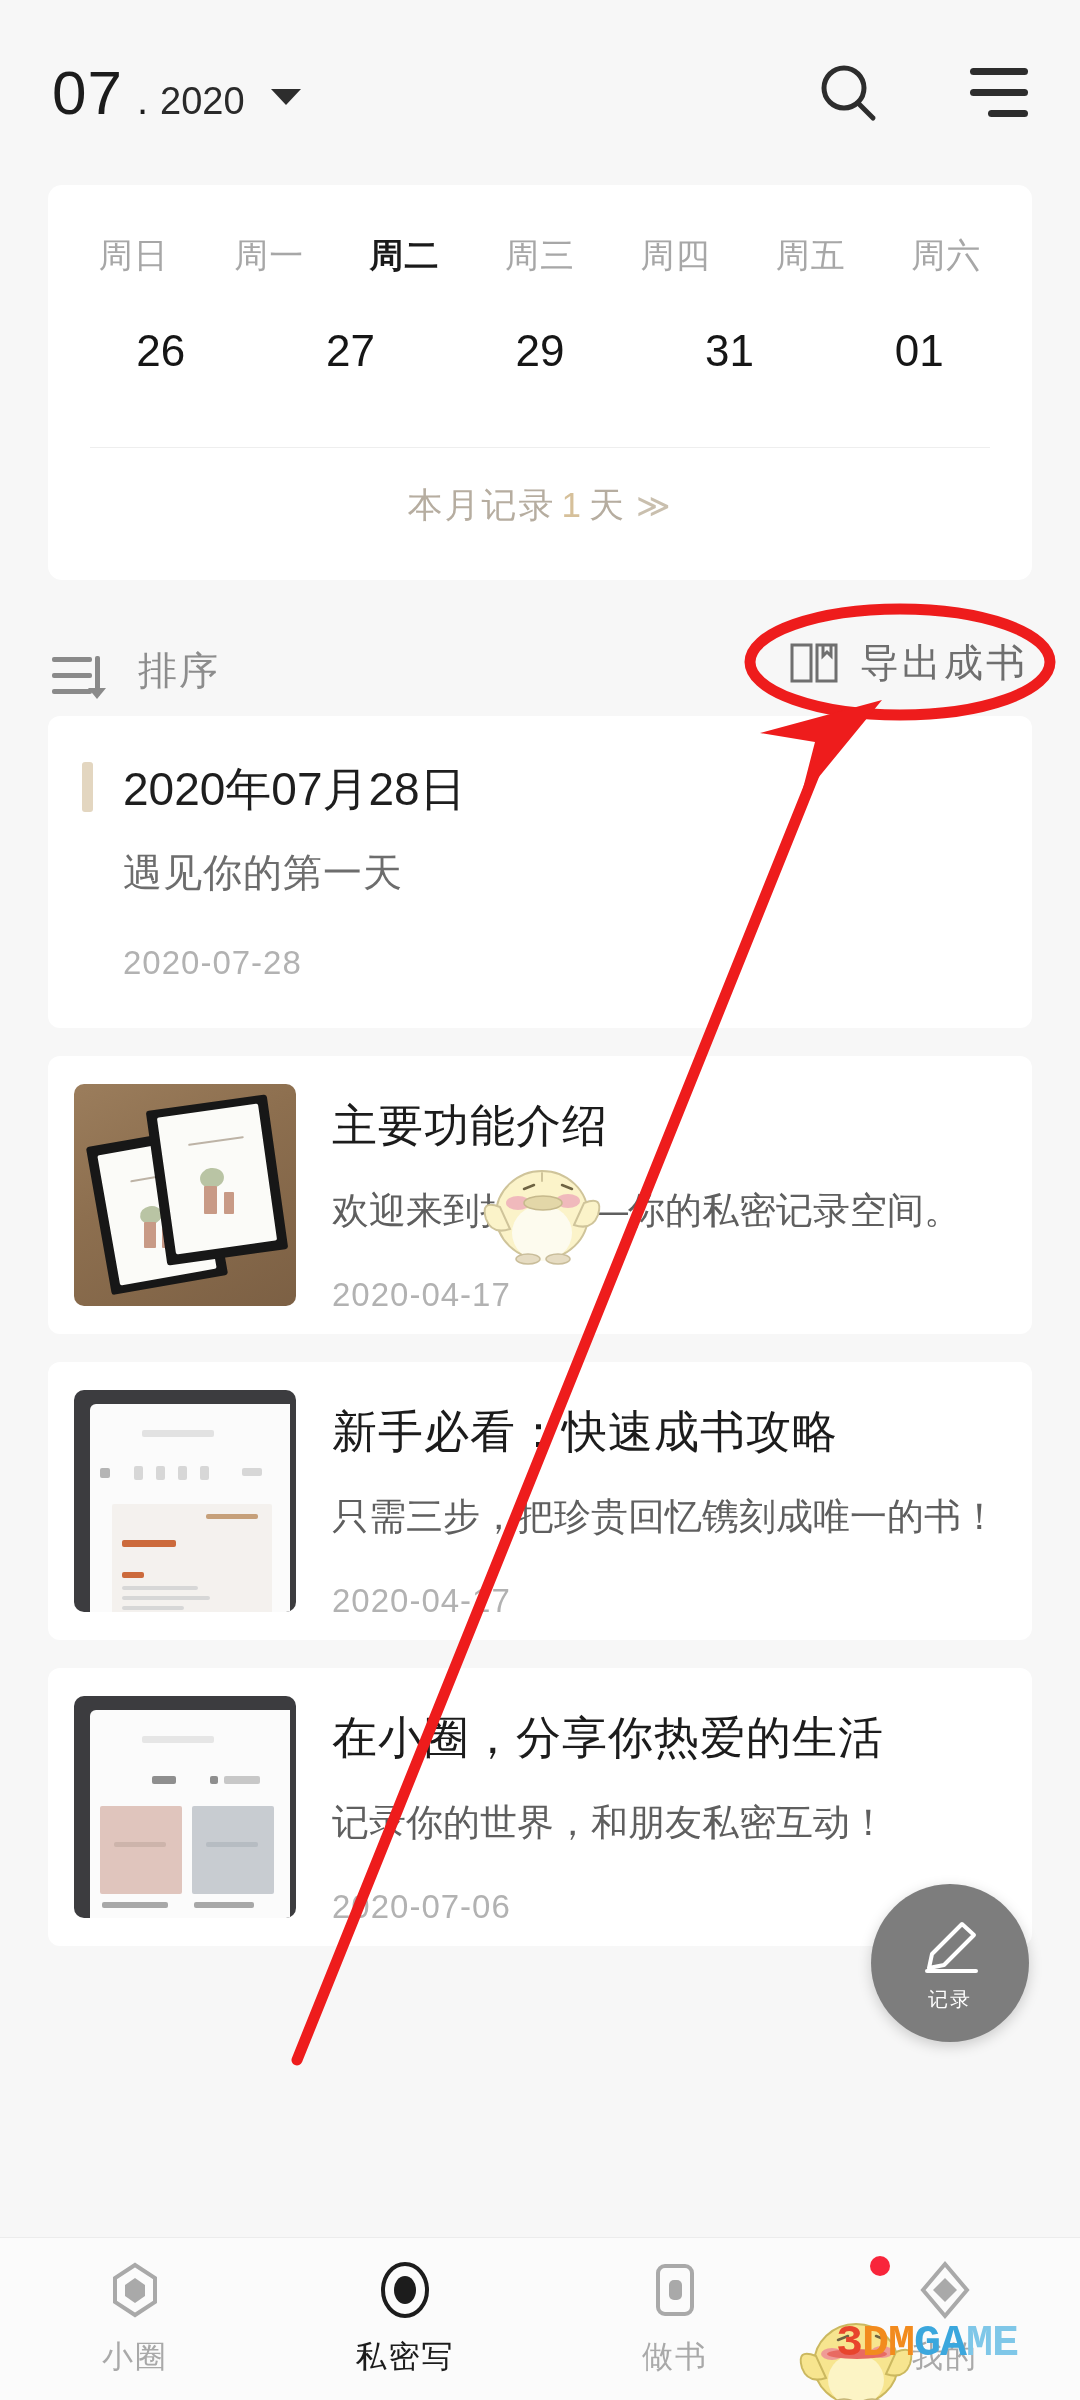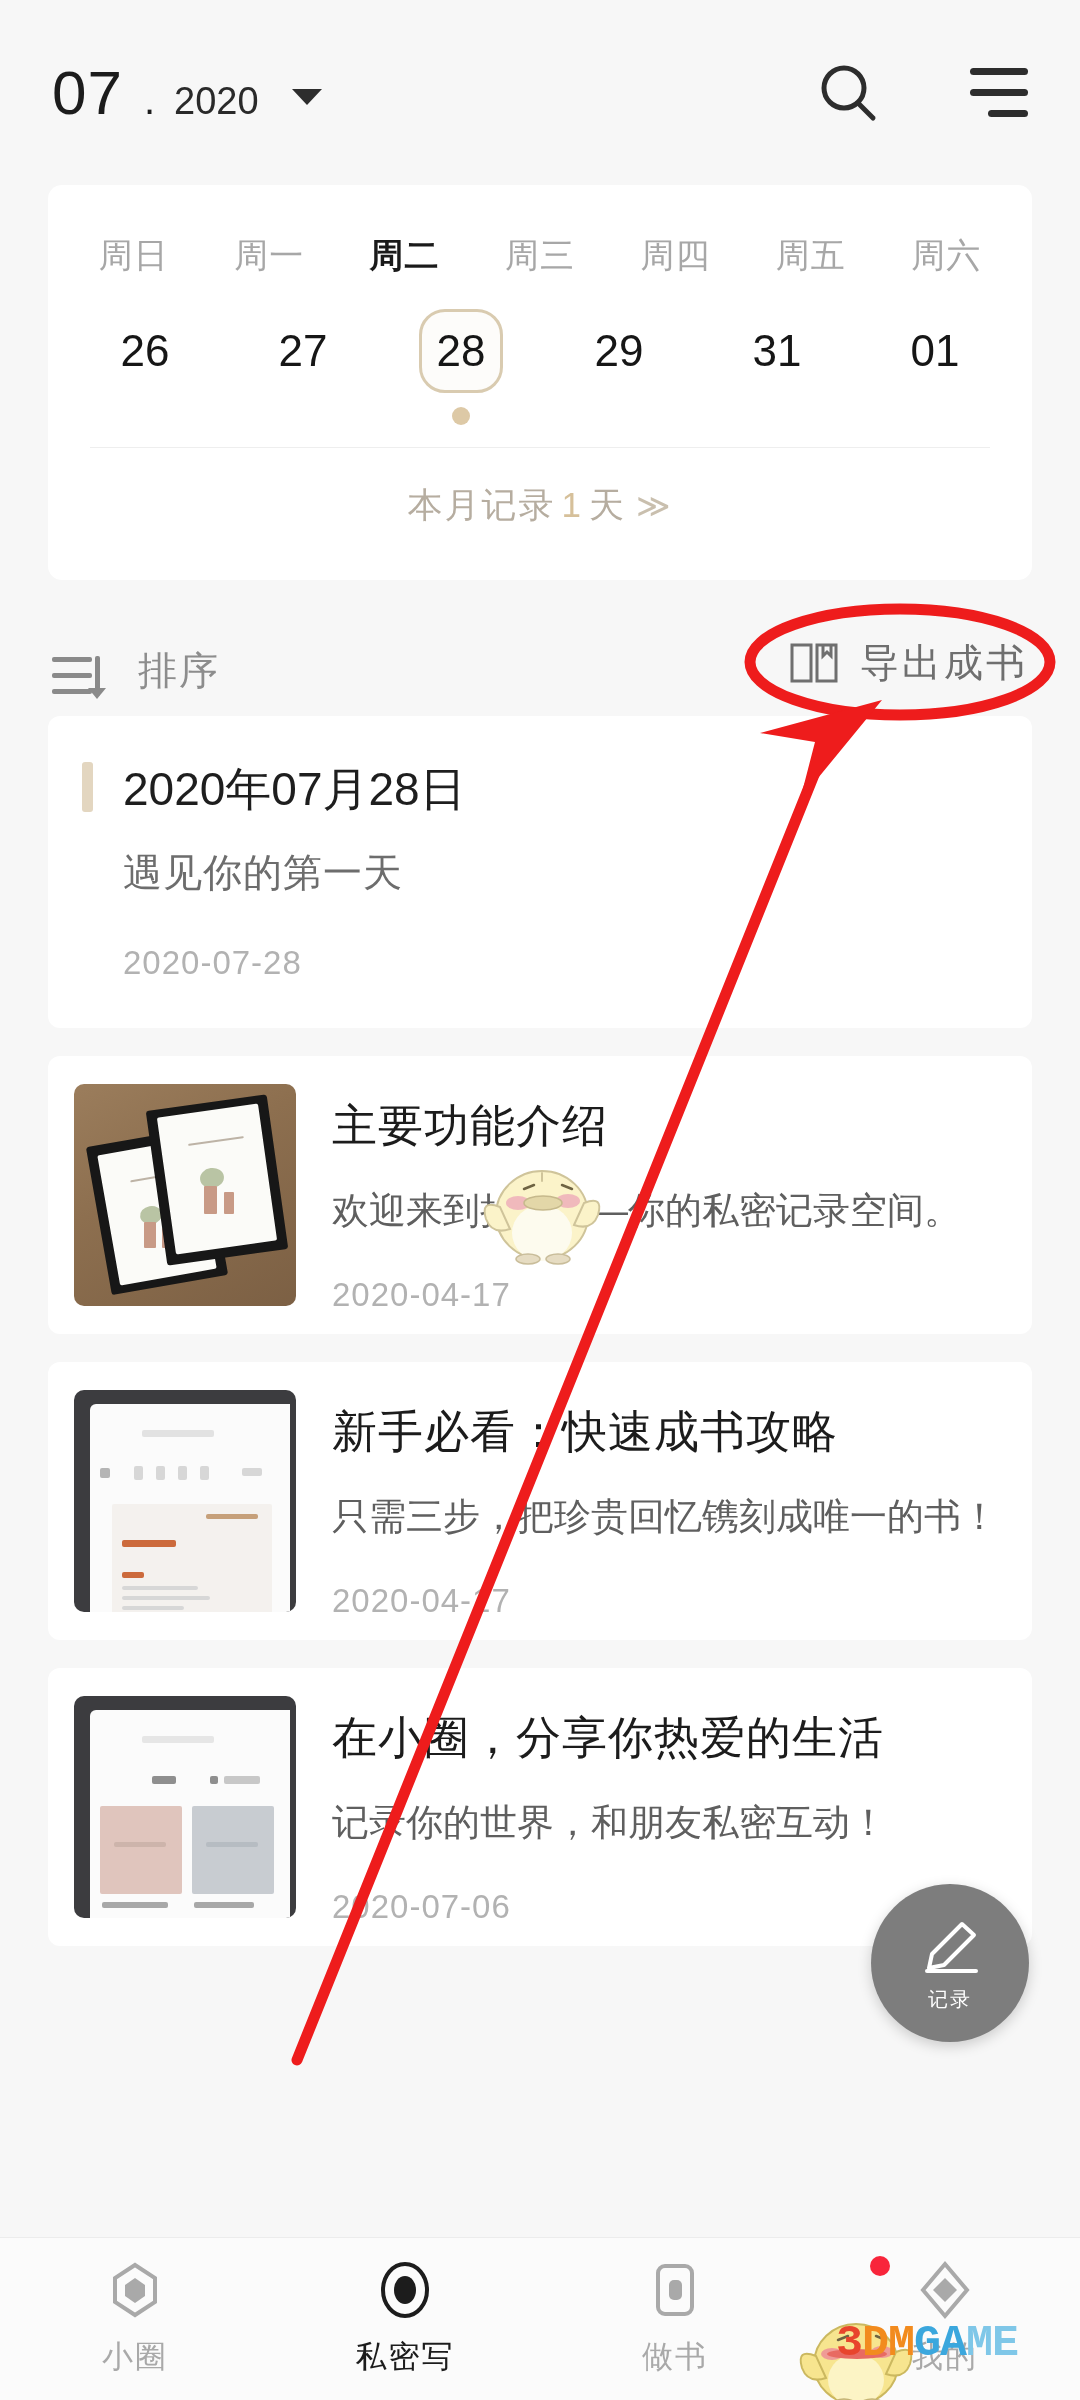--- a/index.html
+++ b/index.html
@@ -9,21 +9,21 @@
     font-family: "Liberation Sans", "DejaVu Sans", sans-serif;
     overflow: hidden;
   }
   .phone { position: relative; width: 1080px; height: 2400px; background: #f7f7f7; }
 
   
   .header {
     position: absolute; top: 0; left: 0; width: 1080px; height: 185px;
     display: flex; align-items: center; padding: 0 52px;
   }
-  .title-group { display: flex; align-items: baseline; gap: 7px; flex: 1; }
+  .title-group { display: flex; align-items: baseline; gap: 0; flex: 1; }
   .month { font-size: 62px; color: #1c1c1c; letter-spacing: 1px; font-weight: 400; }
   .dot-sep { font-size: 40px; color: #1c1c1c; margin: 0 12px 0 14px; }
   .year { font-size: 38px; color: #2a2a2a; letter-spacing: 0px; }
   .caret-down {
     width: 0; height: 0; margin-left: 26px; align-self: center; position: relative; top: 4px;
     border-left: 15px solid transparent; border-right: 15px solid transparent;
     border-top: 16px solid #2d2d2d;
   }
   .header-actions { display: flex; align-items: center; gap: 90px; }
   .icon-btn { display: flex; align-items: center; justify-content: center; }
@@ -178,21 +178,20 @@
       <div class="cal-col"><span class="wd">周一</span></div>
       <div class="cal-col"><span class="wd active">周二</span></div>
       <div class="cal-col"><span class="wd">周三</span></div>
       <div class="cal-col"><span class="wd">周四</span></div>
       <div class="cal-col"><span class="wd">周五</span></div>
       <div class="cal-col"><span class="wd">周六</span></div>
     </div>
     <div class="cal-days">
       <div class="cal-col"><span class="dnum">26</span><div class="daydot hidden"></div></div>
       <div class="cal-col"><span class="dnum">27</span><div class="daydot hidden"></div></div>
-      <div class="cal-col"><span class="dnum sel">28</span><div class="daydot"></div></div>
       <div class="cal-col"><span class="dnum">29</span><div class="daydot hidden"></div></div>
       <div class="cal-col"><span class="dnum">31</span><div class="daydot hidden"></div></div>
       <div class="cal-col"><span class="dnum">01</span><div class="daydot hidden"></div></div>
     </div>
     <div class="cal-divider"></div>
     <div class="cal-foot">
       <span>本月记录</span><span class="cnt">1</span><span>天</span><span class="chev2">≫</span>
     </div>
   </div>
 

